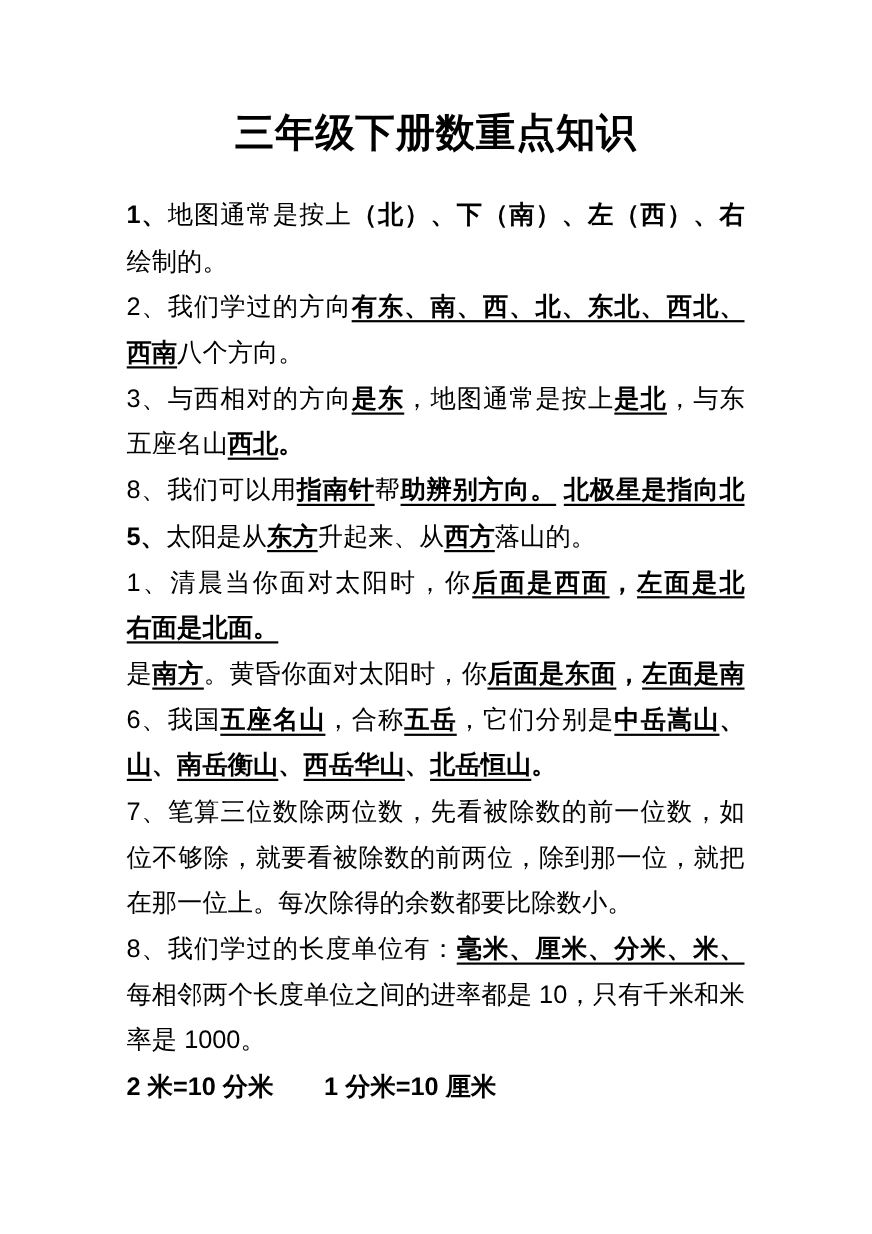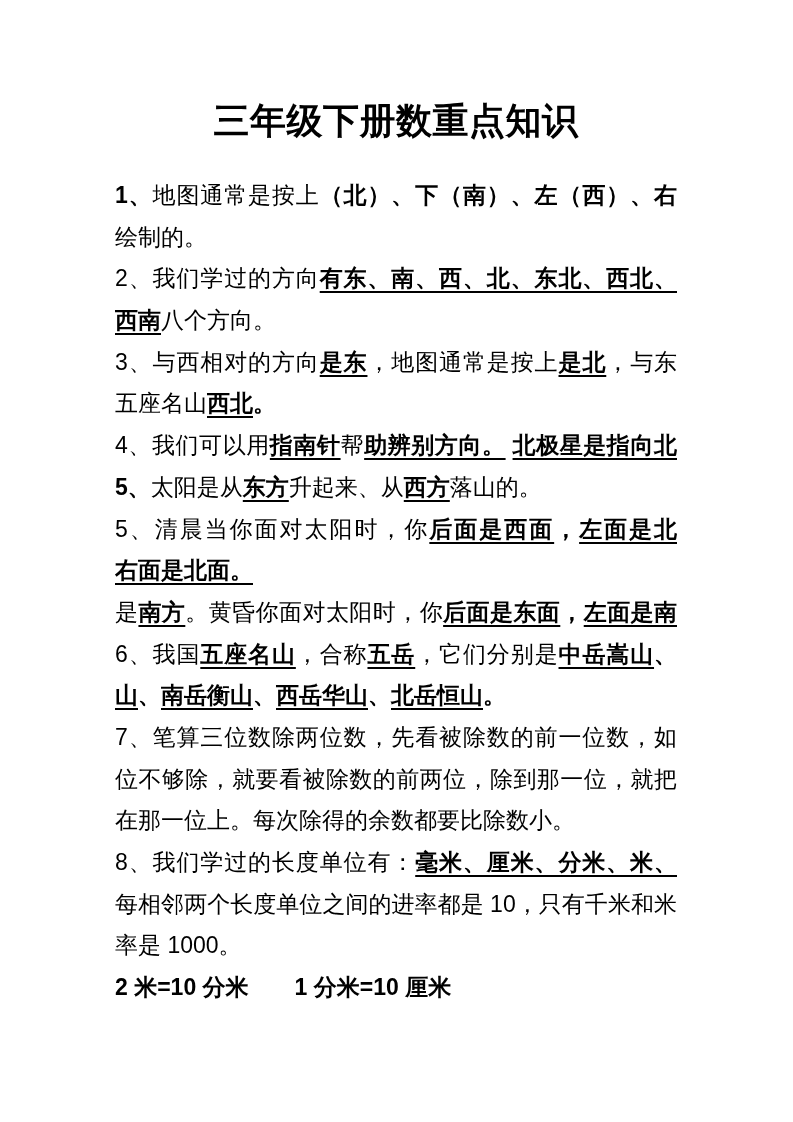--- a/index.html
+++ b/index.html
@@ -51,23 +51,23 @@
 
 <div class="page">
   <h1 class="doc-title">三年级下册数重点知识</h1>
   <div class="doc-body">
       <div class="line full"><span class="run b">1、</span><span class="run">地图通常是按上</span><span class="run b">（北）、下（南）、左（西）、右（东）</span></div>
       <div class="line"><span class="run">绘制的。</span></div>
       <div class="line full"><span class="run">2、我们学过的方向</span><span class="run b u">有东、南、西、北、东北、西北、东南、</span></div>
       <div class="line"><span class="run b u">西南</span><span class="run">八个方向。</span></div>
       <div class="line full"><span class="run">3、与西相对的方向</span><span class="run b u">是东</span><span class="run">，地图通常是按上</span><span class="run b u">是北</span><span class="run">，与东南相对</span></div>
       <div class="line"><span class="run">五座名山</span><span class="run b u">西北</span><span class="run b">。</span></div>
-      <div class="line full"><span class="run">4、我们可以用</span><span class="run b u">指南针</span><span class="run">帮</span><span class="run b u">助辨别方向。</span><span class="run"> </span><span class="run b u">北极星是指向北方的。</span></div>
+      <div class="line full"><span class="run">8、我们可以用</span><span class="run b u">指南针</span><span class="run">帮</span><span class="run b u">助辨别方向。</span><span class="run"> </span><span class="run b u">北极星是指向北方的。</span></div>
       <div class="line"><span class="run b">5、</span><span class="run">太阳是从</span><span class="run b u">东方</span><span class="run">升起来、从</span><span class="run b u">西方</span><span class="run">落山的。</span></div>
-      <div class="line full"><span class="run">5、清晨当你面对太阳时，你</span><span class="run b u">后面是西面</span><span class="run b">，</span><span class="run b u">左面是北方</span><span class="run b">，</span><span class="run b u">右面</span></div>
+      <div class="line full"><span class="run">1、清晨当你面对太阳时，你</span><span class="run b u">后面是西面</span><span class="run b">，</span><span class="run b u">左面是北方</span><span class="run b">，</span><span class="run b u">右面</span></div>
       <div class="line"><span class="run b u">右面是北面。</span></div>
       <div class="line full"><span class="run">是</span><span class="run b u">南方</span><span class="run">。黄昏你面对太阳时，你</span><span class="run b u">后面是东面</span><span class="run b">，</span><span class="run b u">左面是南方</span><span class="run b">，</span></div>
       <div class="line full"><span class="run">6、我国</span><span class="run b u">五座名山</span><span class="run">，合称</span><span class="run b u">五岳</span><span class="run">，它们分别是</span><span class="run b u">中岳嵩山</span><span class="run b">、</span><span class="run b u">东岳泰</span></div>
       <div class="line"><span class="run b u">山</span><span class="run b">、</span><span class="run b u">南岳衡山</span><span class="run b">、</span><span class="run b u">西岳华山</span><span class="run b">、</span><span class="run b u">北岳恒山</span><span class="run b">。</span></div>
       <div class="line full"><span class="run">7、笔算三位数除两位数，先看被除数的前一位数，如果前一</span></div>
       <div class="line full"><span class="run">位不够除，就要看被除数的前两位，除到那一位，就把商写</span></div>
       <div class="line"><span class="run">在那一位上。每次除得的余数都要比除数小。</span></div>
       <div class="line full"><span class="run">8、我们学过的长度单位有：</span><span class="run b u">毫米、厘米、分米、米、千米。</span></div>
       <div class="line full"><span class="run">每相邻两个长度单位之间的进率都是 10，只有千米和米的进</span></div>
       <div class="line"><span class="run">率是 1000。</span></div>

